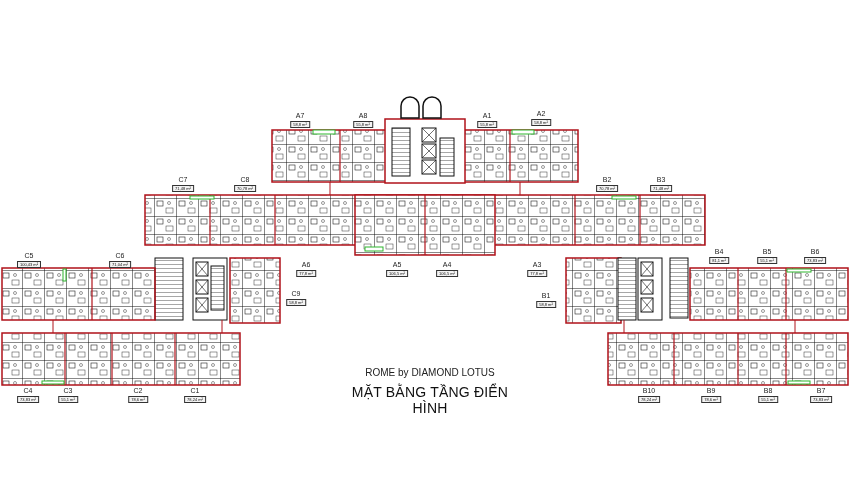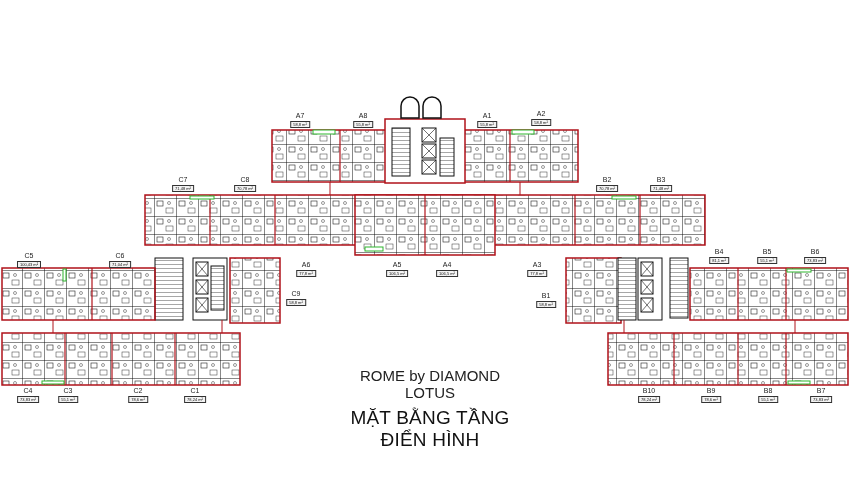--- a/index.html
+++ b/index.html
@@ -2,22 +2,22 @@
 <html><head>
 <meta charset="utf-8">
 <style>
   html,body{margin:0;padding:0;background:#ffffff;}
   body{width:850px;height:500px;position:relative;overflow:hidden;font-family:"Liberation Sans",sans-serif;}
   #plan{position:absolute;left:0;top:0;width:850px;height:500px;}
   .unit-label{position:absolute;text-align:center;font-size:7px;color:#222;line-height:8px;transform:translateX(-50%);white-space:nowrap;}
   .unit-label .name{display:block;font-size:7px;}
   .unit-label .area{display:inline-block;border:1px solid #333;background:#f3f3f3;font-size:4px;line-height:5px;padding:0 2px;color:#111;}
   .title-block{position:absolute;left:340px;top:367px;width:180px;text-align:center;}
-  .subtitle{font-size:15px;color:#222;letter-spacing:0;}
-  .title{font-size:19px;color:#111;margin-top:6px;letter-spacing:0.2px;}
+  .subtitle{font-size:10px;color:#222;letter-spacing:0;}
+  .title{font-size:14px;color:#111;margin-top:6px;letter-spacing:0.2px;}
 </style>
 </head>
 <body>
 
 <svg id="plan" viewBox="0 0 850 500" xmlns="http://www.w3.org/2000/svg">
   <defs>
     <pattern id="rooms" width="22" height="18" patternUnits="userSpaceOnUse">
       <rect x="0" y="0" width="22" height="18" fill="#fff"></rect>
       <path d="M0 0H22M0 0V18" stroke="#111" stroke-width="1"></path>
       <rect x="3" y="3" width="6" height="5" fill="none" stroke="#222" stroke-width="0.6"></rect>

